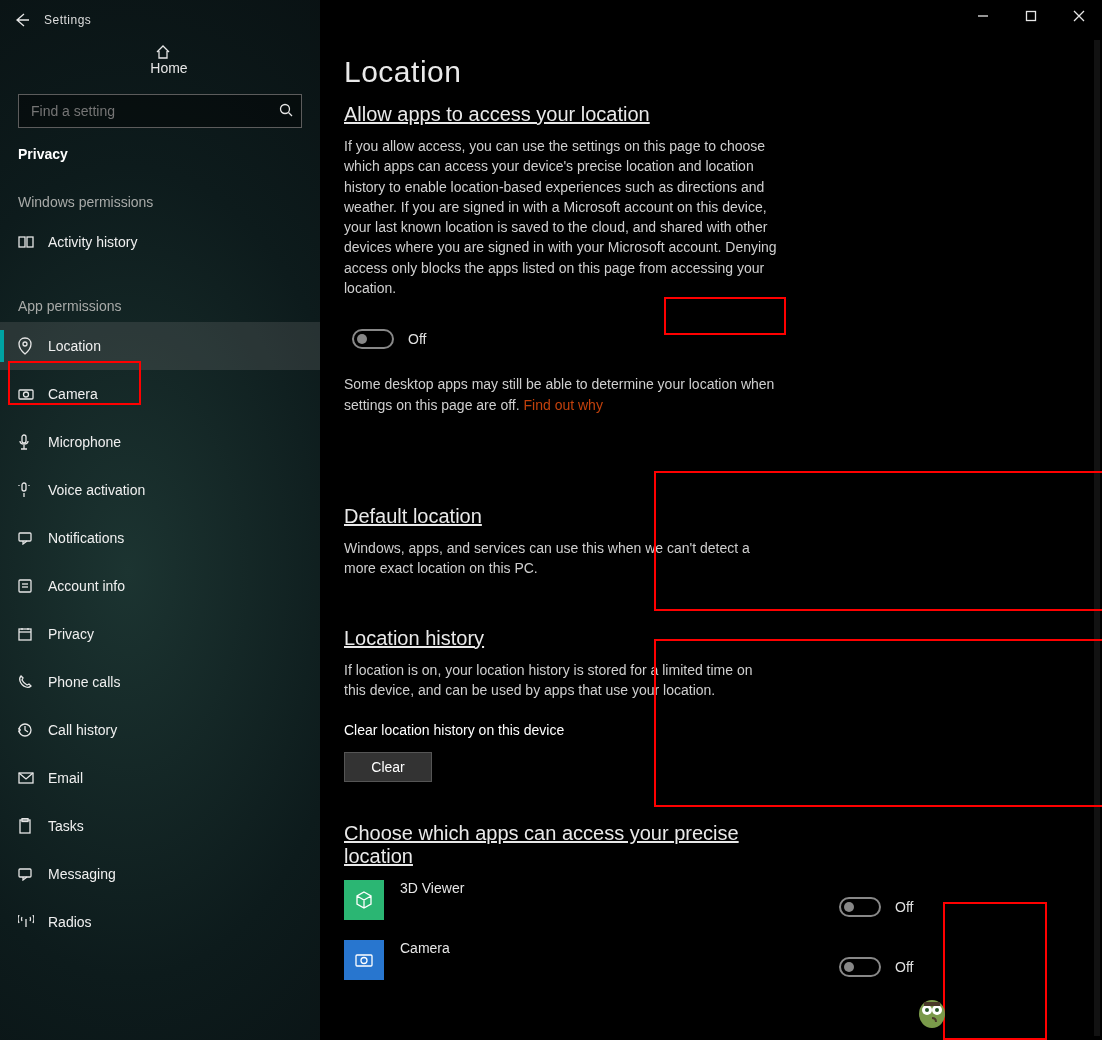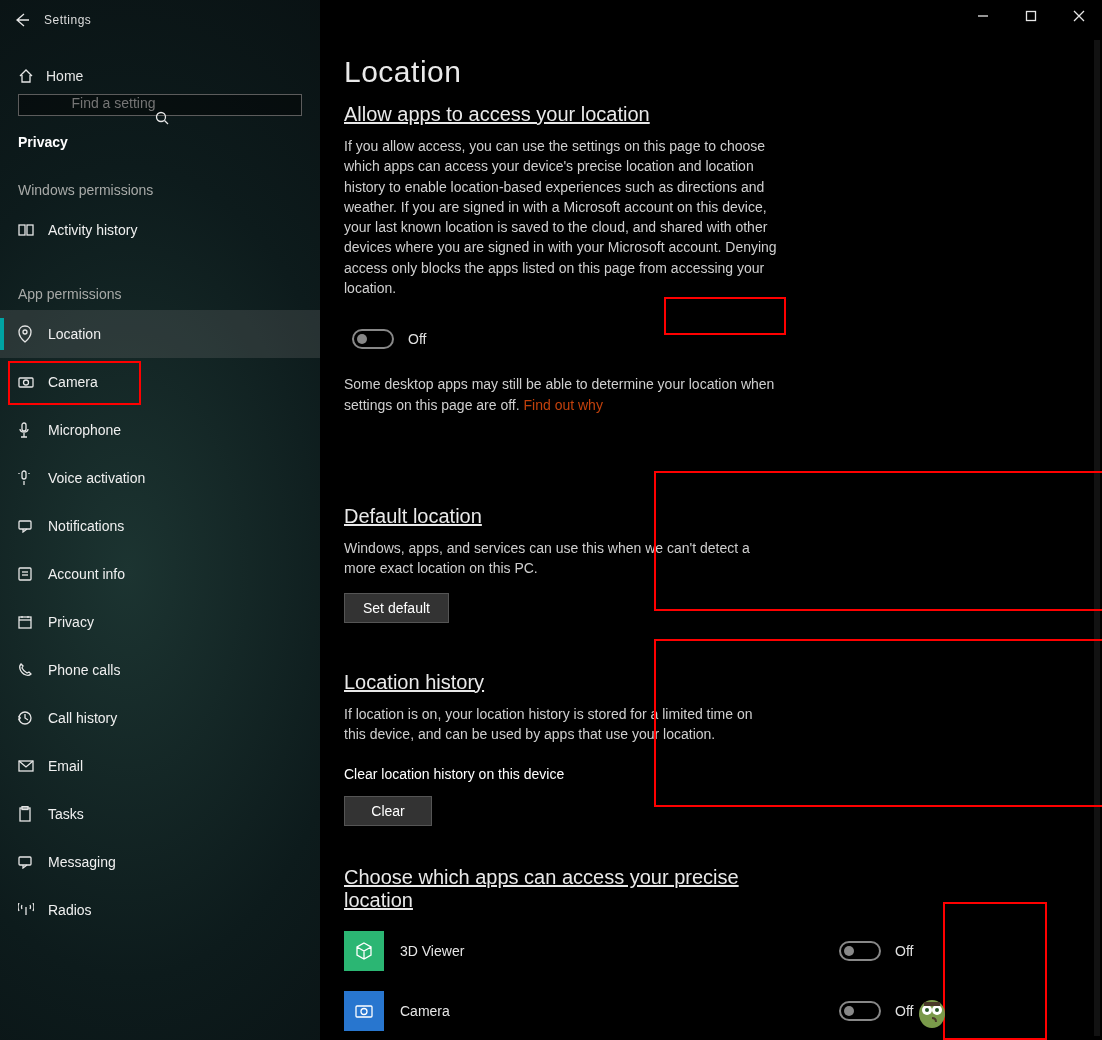--- a/index.html
+++ b/index.html
@@ -28,37 +28,37 @@
       display: flex;
       align-items: center;
       color: #e6e6e6;
       font-size: 12px;
     }
     .back-btn {
       width: 44px; height: 40px;
       display: flex; align-items: center; justify-content: center;
     }
     .home-row {
-      display: flex; align-items: flex-end;
+      display: flex; align-items: center;
       height: 40px;
       padding-left: 18px;
       color: #e6e6e6;
       margin-top: 4px;
+      flex-direction: column;
     }
     .home-row .ic { width: 28px; display: flex; align-items: center; justify-content: flex-start; }
     .settings-title { color:#dedede; font-size:12px; letter-spacing:0.5px; }
 
     .search-wrap {
       margin: 10px 18px 14px 18px;
-      height: 22px;
+      height: 34px;
       border: 1px solid #5c5c5c;
       background: rgba(0,0,0,0.4);
       display: flex; align-items: center;
       padding: 0 8px 0 12px;
-      flex-direction: column;
     }
     .search-wrap input {
       flex: 1;
       background: transparent;
       border: none;
       outline: none;
       color: #ddd;
       font-size: 14px;
     }
     .search-wrap .ic { color:#bfbfbf; }
@@ -133,21 +133,21 @@
     .btn {
       background:#333; color:#fff; border:1px solid #555;
       padding: 6px 18px; font-size:14px; min-width:88px;
       display:inline-block; text-align:center; cursor:default;
     }
 
     .section { max-width:445px; }
     .section + .section { margin-top:28px; }
 
     .app-row {
-      display:flex; align-items:center; height:54px;
+      display:flex; align-items:flex-start; height:54px;
       width:580px;
     }
     .app-ic {
       width:40px; height:40px; margin-right:16px;
       display:flex; align-items:center; justify-content:center;
       font-size:20px; color:#fff;
     }
     .app-label { flex:1; font-size:14px; color:#e6e6e6; }
     .app-toggle-col {
       width:100px; display:flex; align-items:center; padding-left:15px; gap:14px;
@@ -369,23 +369,20 @@
     <span class="tog-lbl">Off</span>
   </div>
 
   <p class="desc" style="margin-top:16px">
     <span>Some desktop apps may still be able to determine your location when settings on this page are off. </span><span class="link">Find out why</span>
   </p>
 
   <div class="section" style="margin-top:90px">
     <h2>Default location</h2>
     <p class="desc" style="">Windows, apps, and services can use this when we can't detect a more exact location on this PC.</p>
-    <div style="margin-top:14px">
-      <span class="btn">Set default</span>
-    </div>
   </div>
 
   <div class="section" style="margin-top:48px">
     <h2>Location history</h2>
     <p class="desc" style="margin-top:8px">If location is on, your location history is stored for a limited time on this device, and can be used by apps that use your location.</p>
     <p class="desc" style="margin-top:20px;color:#fff">Clear location history on this device</p>
     <div style="margin-top:12px">
       <span class="btn">Clear</span>
     </div>
   </div>

